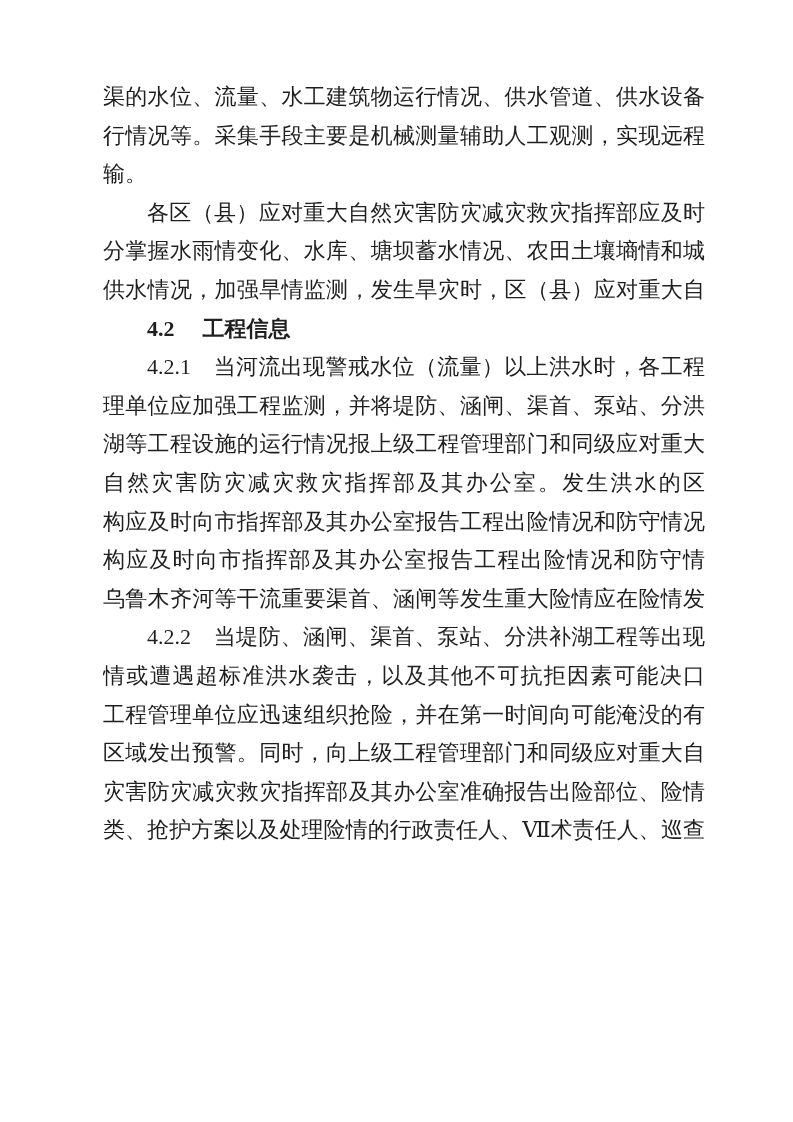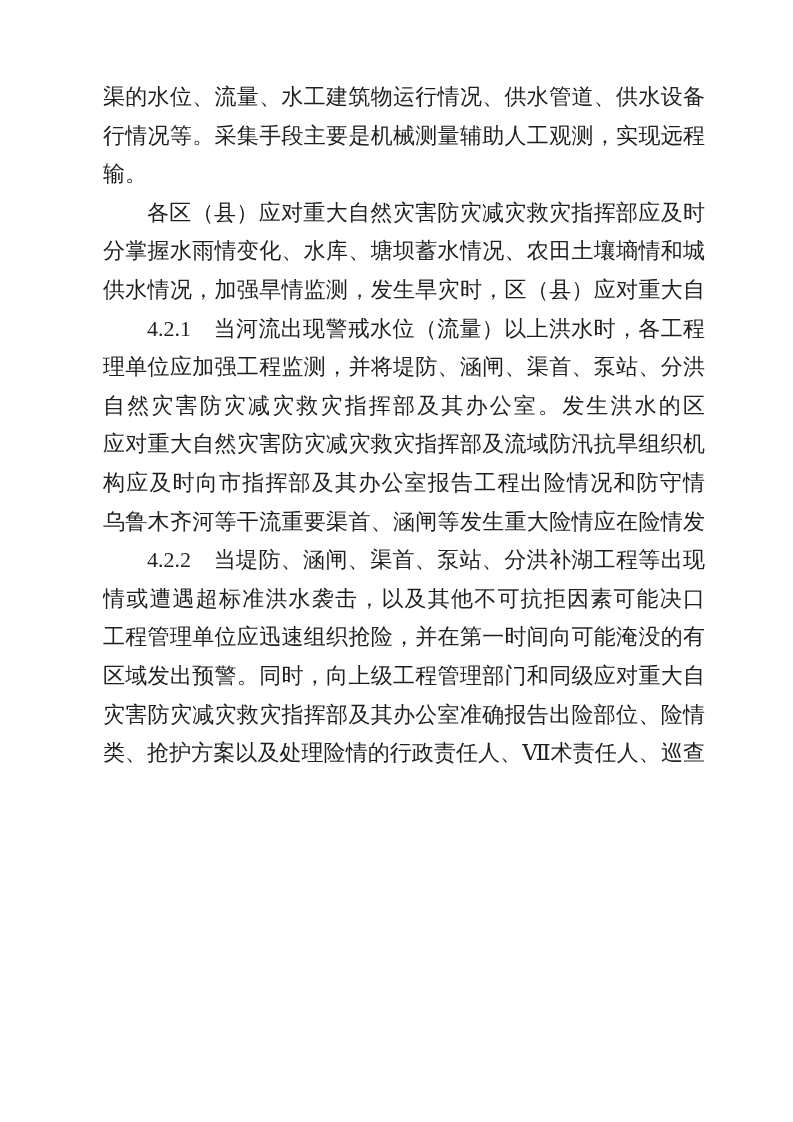--- a/index.html
+++ b/index.html
@@ -59,26 +59,30 @@
       <div class="line justify">行情况等。采集手段主要是机械测量辅助人工观测，实现远程传</div>
       <div class="line">输。</div>
     </div>
 
     <div class="paragraph">
       <div class="line justify indent">各区（县）应对重大自然灾害防灾减灾救灾指挥部应及时充</div>
       <div class="line justify">分掌握水雨情变化、水库、塘坝蓄水情况、农田土壤墒情和城乡</div>
       <div class="line justify">供水情况，加强旱情监测，发生旱灾时，区（县）应对重大自然</div>
     </div>
 
+    <div class="line heading indent">
+      <span class="heading-number">4.2</span><span>工程信息</span>
+    </div>
 
     <div class="paragraph">
       <div class="line justify indent">4.2.1　当河流出现警戒水位（流量）以上洪水时，各工程管</div>
       <div class="line justify">理单位应加强工程监测，并将堤防、涵闸、渠首、泵站、分洪补</div>
+      <div class="line justify">湖等工程设施的运行情况报上级工程管理部门和同级应对重大</div>
       <div class="line justify">自然灾害防灾减灾救灾指挥部及其办公室。发生洪水的区（县）</div>
-      <div class="line justify">应对重大自然灾害防灾减灾救灾指挥部及流域防汛抗旱组织机</div>
+      <div class="line justify">构应及时向市指挥部及其办公室报告工程出险情况和防守情况</div>
       <div class="line justify">构应及时向市指挥部及其办公室报告工程出险情况和防守情况，</div>
       <div class="line justify">乌鲁木齐河等干流重要渠首、涵闸等发生重大险情应在险情发生</div>
     </div>
 
     <div class="paragraph">
       <div class="line justify indent">4.2.2　当堤防、涵闸、渠首、泵站、分洪补湖工程等出现险</div>
       <div class="line justify">情或遭遇超标准洪水袭击，以及其他不可抗拒因素可能决口时，</div>
       <div class="line justify">工程管理单位应迅速组织抢险，并在第一时间向可能淹没的有关</div>
       <div class="line justify">区域发出预警。同时，向上级工程管理部门和同级应对重大自然</div>
       <div class="line justify">灾害防灾减灾救灾指挥部及其办公室准确报告出险部位、险情种</div>

